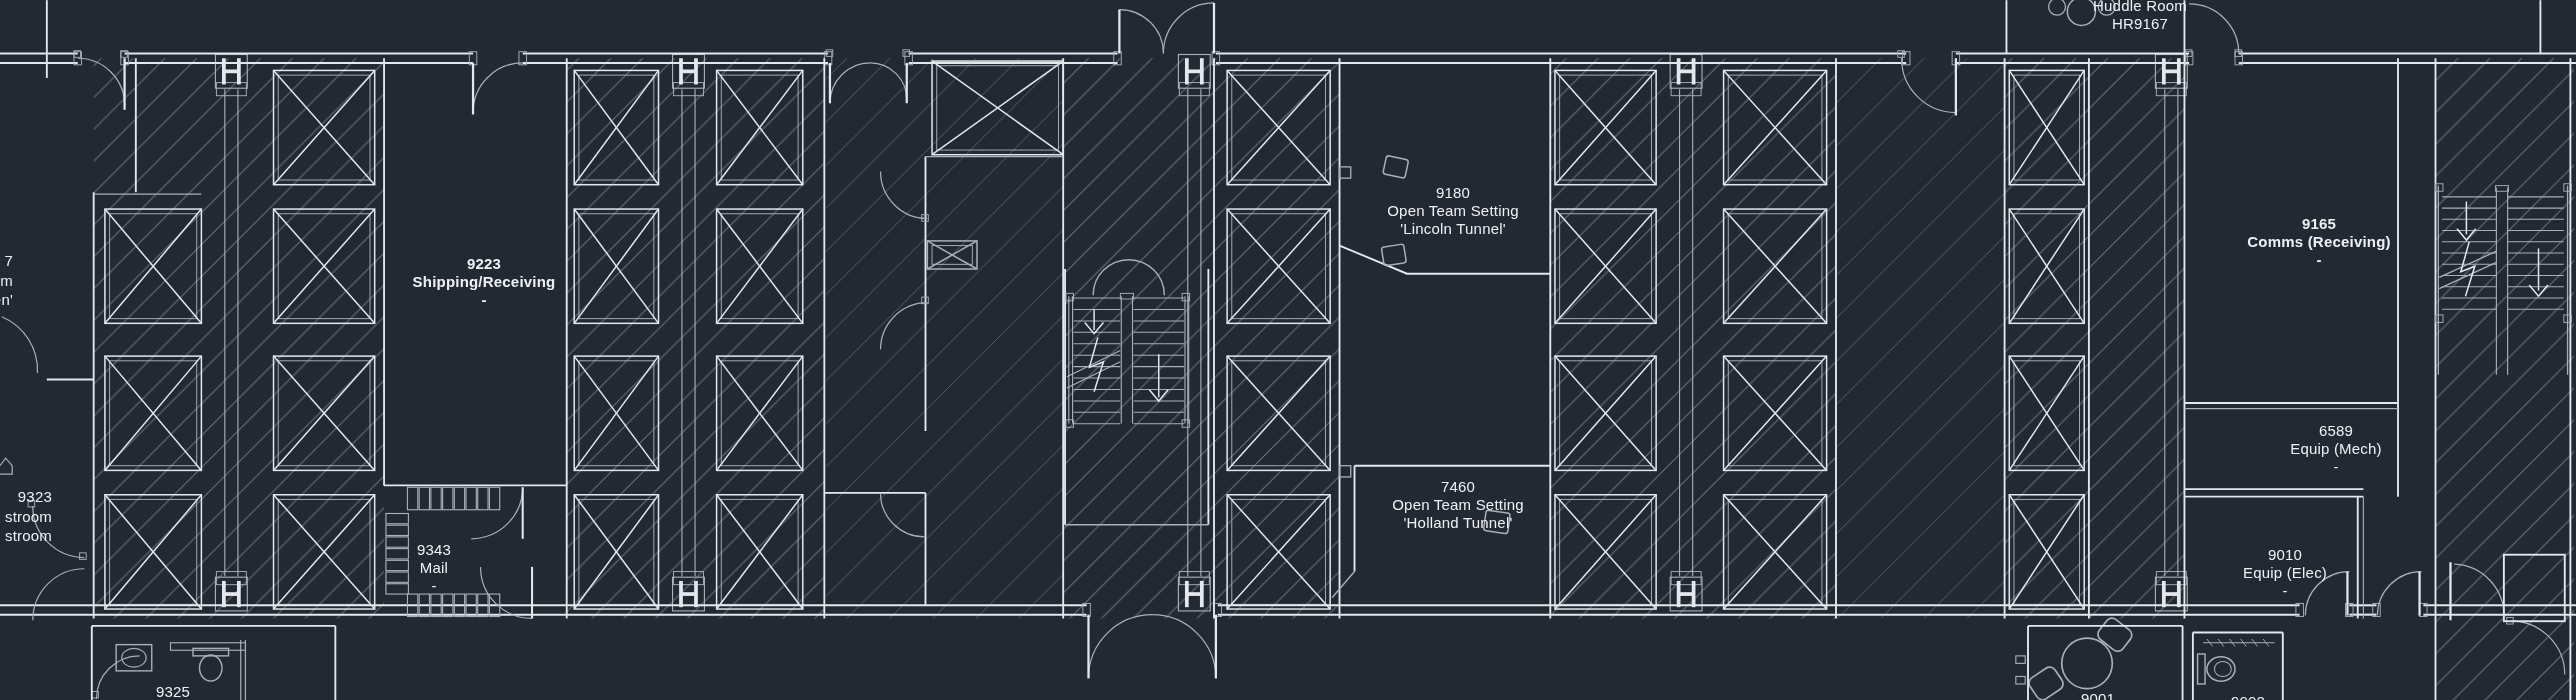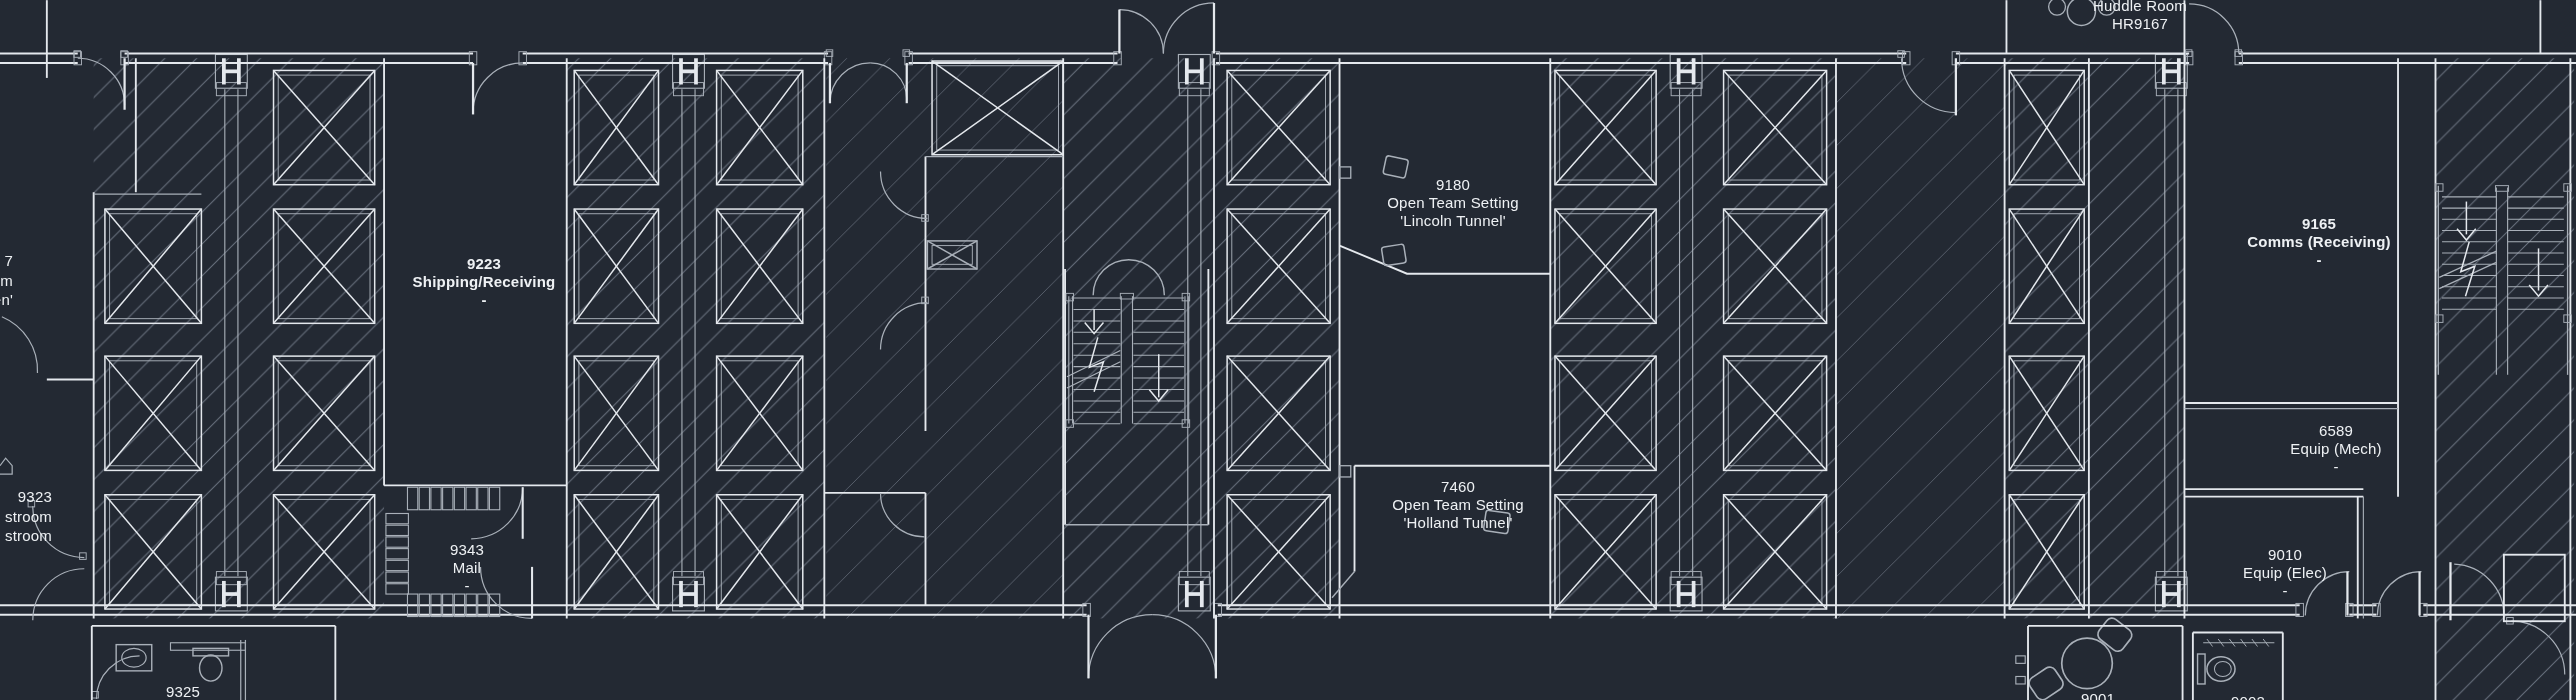--- a/index.html
+++ b/index.html
@@ -515,26 +515,26 @@
       <line x1="2404" y1="682" x2="2410" y2="690" stroke="#a9b0b9" stroke-width="1" fill="none"></line>
       <line x1="2416" y1="682" x2="2422" y2="690" stroke="#a9b0b9" stroke-width="1" fill="none"></line>
       <rect x="2346" y="698" width="8" height="32" stroke="#a9b0b9" stroke-width="1.5" fill="none"></rect>
     </svg>
 
   <div class="lbl" style="left:484px;top:255px;font-weight:bold;">
     <div>9223</div>
       <div>Shipping/Receiving</div>
       <div>-</div>
   </div>
-  <div class="lbl" style="left:467px;top:541px;">
+  <div class="lbl" style="left:434px;top:541px;">
     <div>9343</div>
       <div>Mail</div>
       <div>-</div>
   </div>
-  <div class="lbl" style="left:1453px;top:176px;">
+  <div class="lbl" style="left:1453px;top:184px;">
     <div>9180</div>
       <div>Open Team Setting</div>
       <div>'Lincoln Tunnel'</div>
   </div>
   <div class="lbl" style="left:1458px;top:478px;">
     <div>7460</div>
       <div>Open Team Setting</div>
       <div>'Holland Tunnel'</div>
   </div>
   <div class="lbl" style="left:2319px;top:215px;font-weight:bold;">
@@ -549,21 +549,21 @@
   </div>
   <div class="lbl" style="left:2285px;top:546px;">
     <div>9010</div>
       <div>Equip (Elec)</div>
       <div>-</div>
   </div>
   <div class="lbl" style="left:2140px;top:-2.8px;">
     <div>Huddle Room</div>
       <div>HR9167</div>
   </div>
-  <div class="lbl" style="left:183px;top:683px;">
+  <div class="lbl" style="left:173px;top:683px;">
     <div>9325</div>
   </div>
   <div class="lbl" style="left:2098px;top:690px;">
     <div>9001</div>
   </div>
   <div class="lbl" style="left:2248px;top:693px;">
     <div>9002</div>
   </div>
 
   <div class="lbl-r" style="left:13px;top:251px;">

